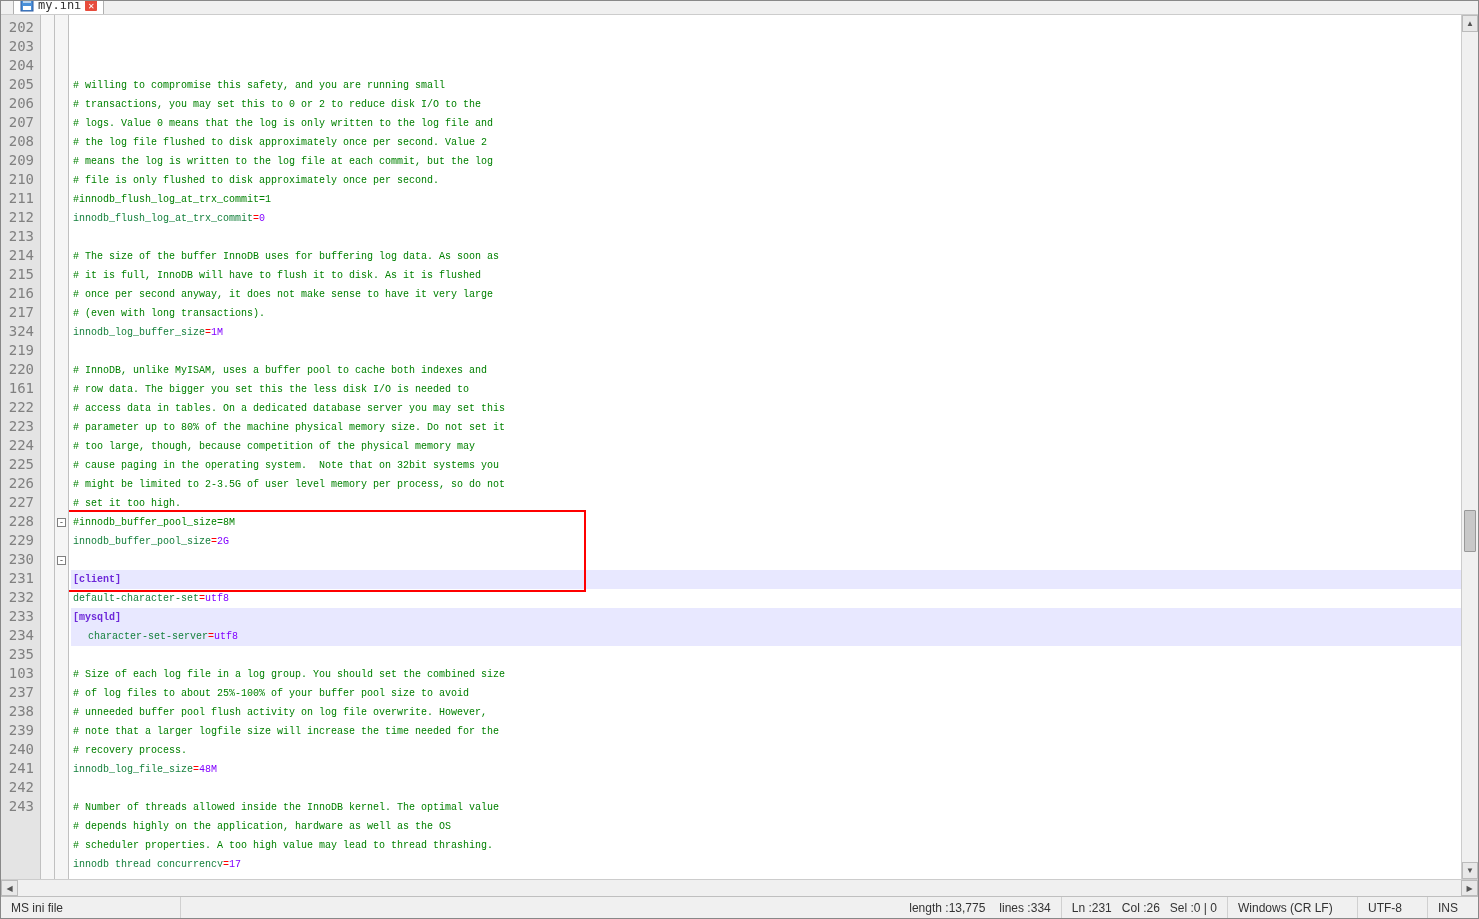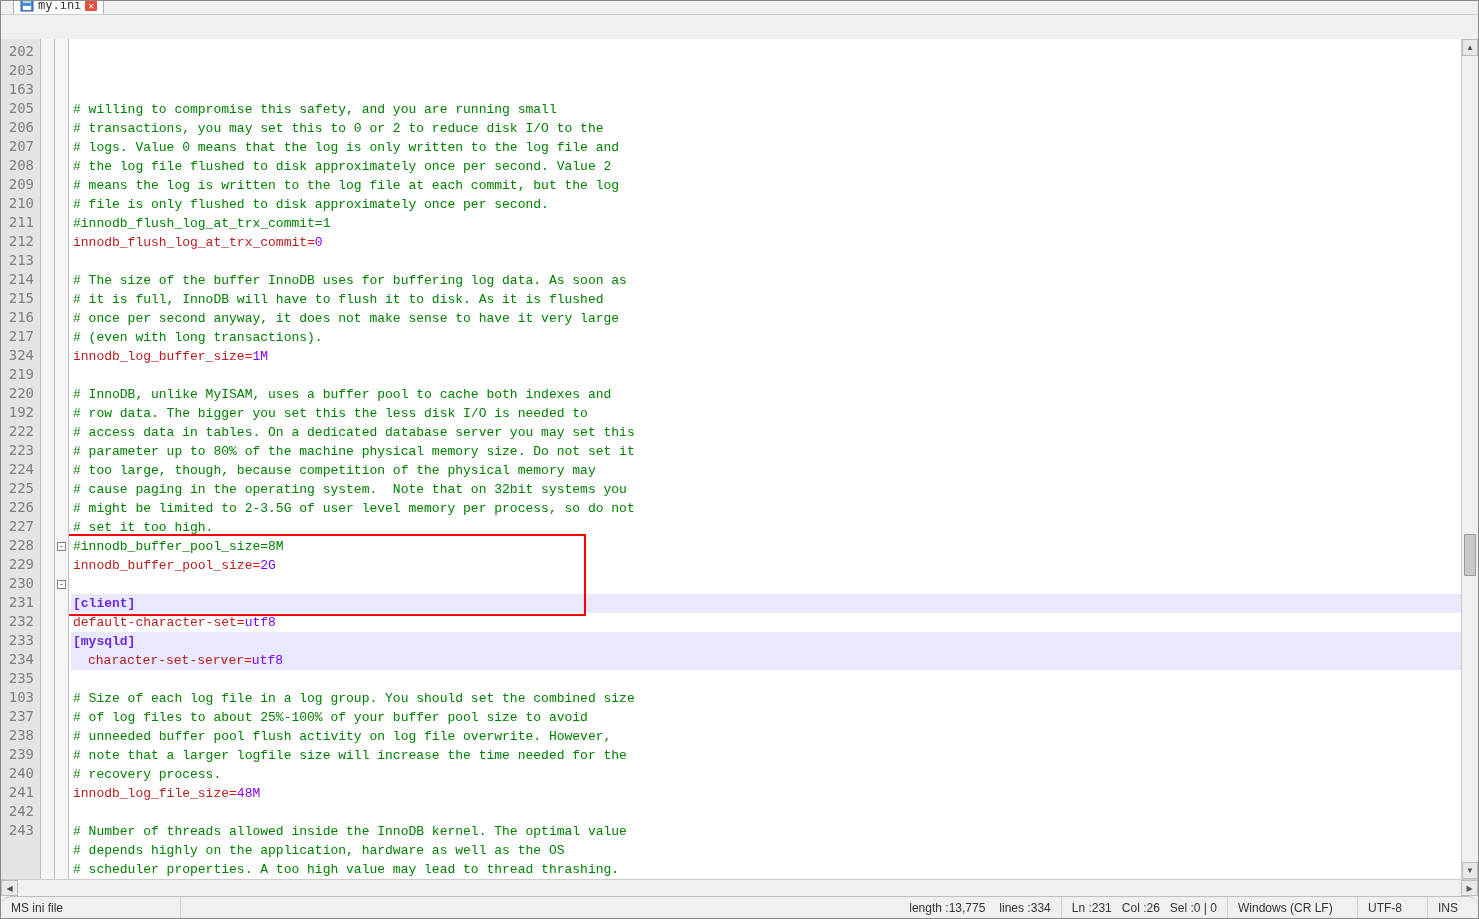--- a/index.html
+++ b/index.html
@@ -51,21 +51,20 @@
   align-items: center;
   justify-content: center;
   border-radius: 1px;
 }
 .editor-wrap {
   flex: 1;
   display: flex;
   background: #fff;
   position: relative;
   overflow: hidden;
-  margin-top: 24px;
 }
 .gutter {
   background: #e4e4e4;
   border-right: 1px solid #c0c0c0;
   color: #808080;
   font-family: Consolas, monospace;
   font-size: 14px;
   text-align: right;
   padding: 4px 6px 4px 2px;
   user-select: none;
@@ -92,32 +91,32 @@
   display: block;
   margin: 0 auto;
   line-height: 7px;
   text-align: center;
   font-size: 9px;
   color: #404040;
 }
 .code-area {
   flex: 1;
   font-family: Consolas, "Courier New", monospace;
-  font-size: 13px;
+  font-size: 10px;
   line-height: 19px;
   padding: 4px 0 4px 2px;
   white-space: pre;
   position: relative;
   overflow: hidden;
 }
 .ln { height: 19px; }
 .fc { height: 19px; display:flex; align-items:center; justify-content:center;}
 .code-line { height: 19px; padding-left: 2px; }
 .comment { color: #008000; }
-.key { color: #b91c1c; }
+.key { color: #15803d; }
 .eq { color: #ff0000; }
 .val { color: #8000ff; }
 .section { color: #6d28d9; font-weight: bold; }
 .hl-section { background: #e8e8ff; }
 .hl-current { background: #e8e8ff; padding-left: 17px; }
 .redbox {
   position: absolute;
   border: 2px solid #ff0000;
   pointer-events: none;
 }
@@ -171,21 +170,20 @@
 .hscroll .right { position:absolute; right:0; top:0; bottom:0; }
 .hscroll .track { flex:1; }
 .status-bar {
   height: 22px;
   background: #f0f0f0;
   border-top: 1px solid #bfbfbf;
   display: flex;
   align-items: center;
   font-size: 12px;
   color: #333;
-  border-radius: 10px;
 }
 .status-bar .cell {
   padding: 0 10px;
   border-right: 1px solid #d0d0d0;
   height: 100%;
   display: flex;
   align-items: center;
 }
 .status-bar .spacer { flex: 1; }
 </style>
@@ -203,38 +201,38 @@
     </span>
     <span>my.ini</span>
     <span class="close-icon">✕</span>
   </div>
 </div>
 
 <div class="editor-wrap">
   <div class="gutter" id="gutter">
       <div class="ln">202</div>
       <div class="ln">203</div>
-      <div class="ln">163</div>
+      <div class="ln">204</div>
       <div class="ln">205</div>
       <div class="ln">206</div>
       <div class="ln">207</div>
       <div class="ln">208</div>
       <div class="ln">209</div>
       <div class="ln">210</div>
       <div class="ln">211</div>
       <div class="ln">212</div>
       <div class="ln">213</div>
       <div class="ln">214</div>
       <div class="ln">215</div>
       <div class="ln">216</div>
       <div class="ln">217</div>
       <div class="ln">324</div>
       <div class="ln">219</div>
       <div class="ln">220</div>
-      <div class="ln">192</div>
+      <div class="ln">161</div>
       <div class="ln">222</div>
       <div class="ln">223</div>
       <div class="ln">224</div>
       <div class="ln">225</div>
       <div class="ln">226</div>
       <div class="ln">227</div>
       <div class="ln">228</div>
       <div class="ln">229</div>
       <div class="ln">230</div>
       <div class="ln">231</div>

